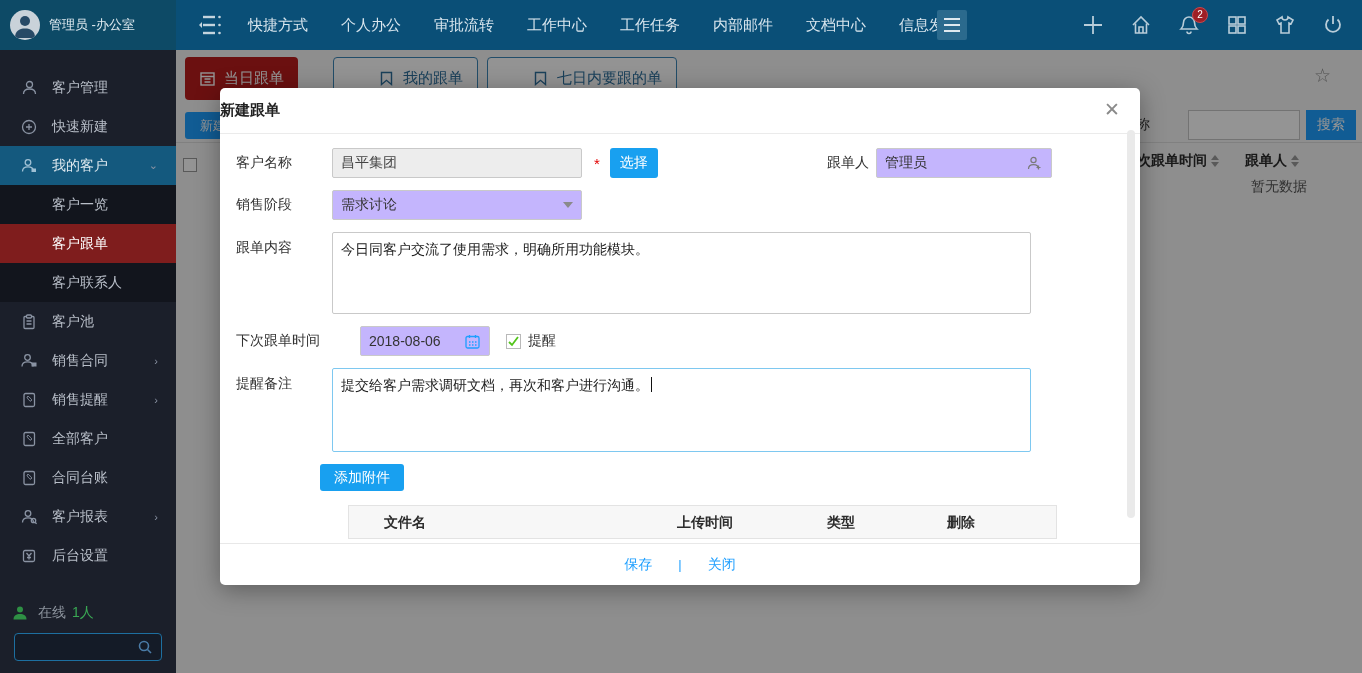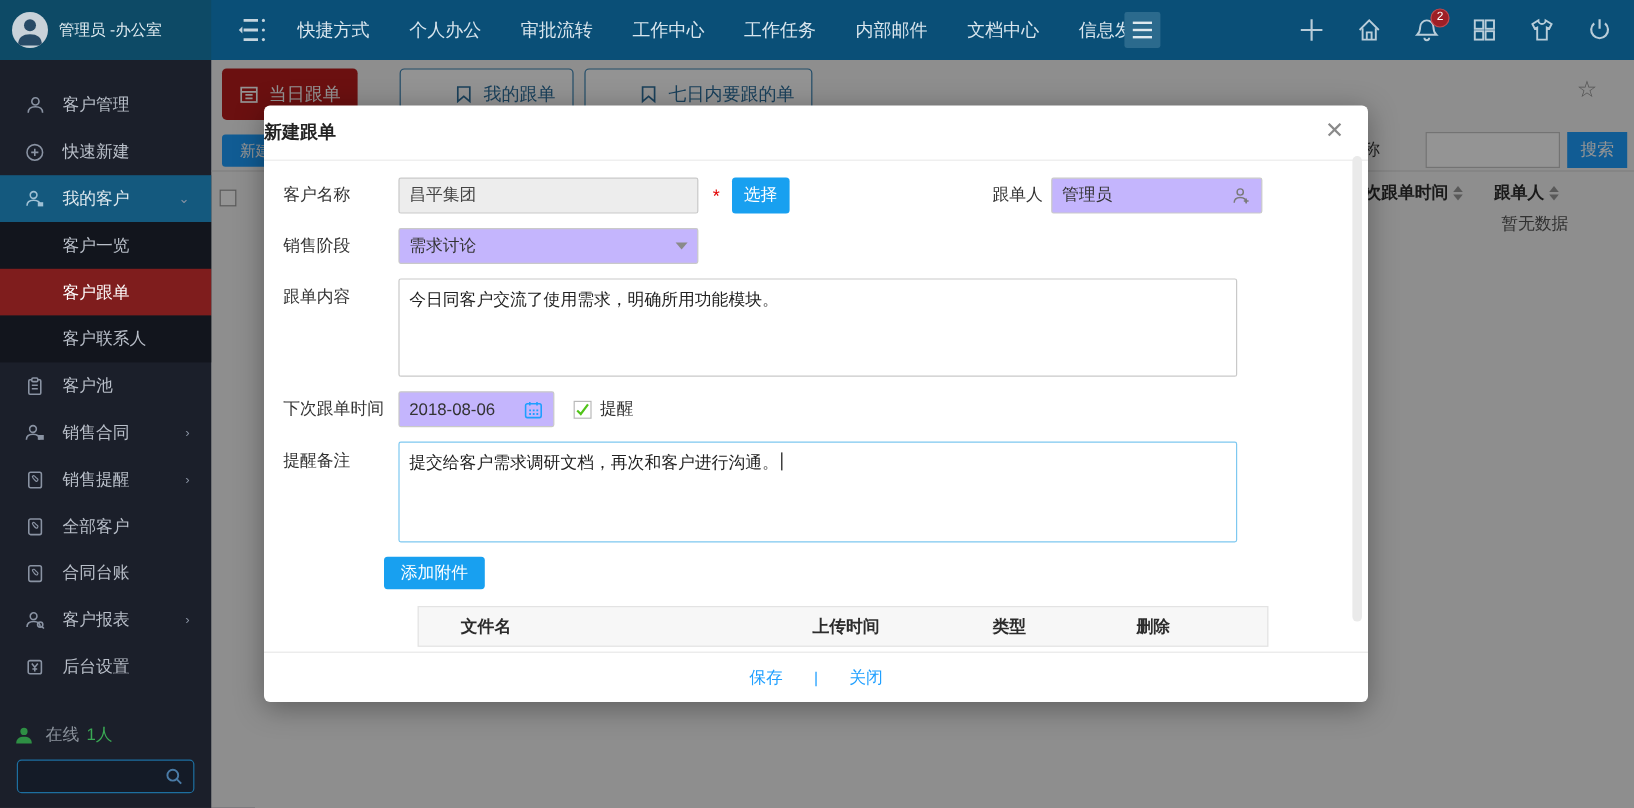--- a/index.html
+++ b/index.html
@@ -88,21 +88,21 @@
   .follower { margin-left:auto; margin-right:88px; display:flex; align-items:center; }
   .follower .f-label { font-size:14px; color:#333; margin-right:7px; }
   .f-input { width:176px; justify-content:space-between; cursor:text; }
   .sel { width:250px; justify-content:space-between; cursor:pointer; }
   .caret { width:0; height:0; border-left:5px solid transparent; border-right:5px solid transparent;
     border-top:6px solid #8a8a8a; }
   .ta { width:699px; height:82px; border:1px solid #c9c9c9; border-radius:2px; font-size:14px; color:#222;
     padding:6px 8px; line-height:1.5; cursor:text; }
   .ta.focus { border-color:#7ec8f0; height:84px; }
   .cursor-bar { display:inline-block; width:1px; height:15px; background:#111; vertical-align:-2px; margin-left:2px; }
-  .date-box { width:130px; justify-content:space-between; cursor:pointer; }
+  .date-box { width:130px; justify-content:space-between; cursor:pointer;margin-left:28px; }
   .chk { width:15px; height:15px; border:1px solid #b9b9b9; background:#fff; margin-left:16px;
     display:flex; align-items:center; justify-content:center; cursor:pointer; }
   .chk-label { font-size:14px; color:#333; margin-left:7px; }
   .btn-attach { width:84px; height:27px; margin-left:84px; }
   .att-table { margin:14px 0 0 112px; width:709px; border:1px solid #e3e3e3; background:#f7f7f7;
     height:34px; position:relative; }
   .att-table span { position:absolute; top:8px; font-size:14px; font-weight:bold; color:#2c2c2c; }
   .m-foot { position:absolute; left:0; bottom:0; width:100%; height:42px; border-top:1px solid #e8e8e8;
     display:flex; align-items:center; justify-content:center; gap:26px; }
   .m-foot a { font-size:14px; color:#1e9fff; text-decoration:none; cursor:pointer; }

